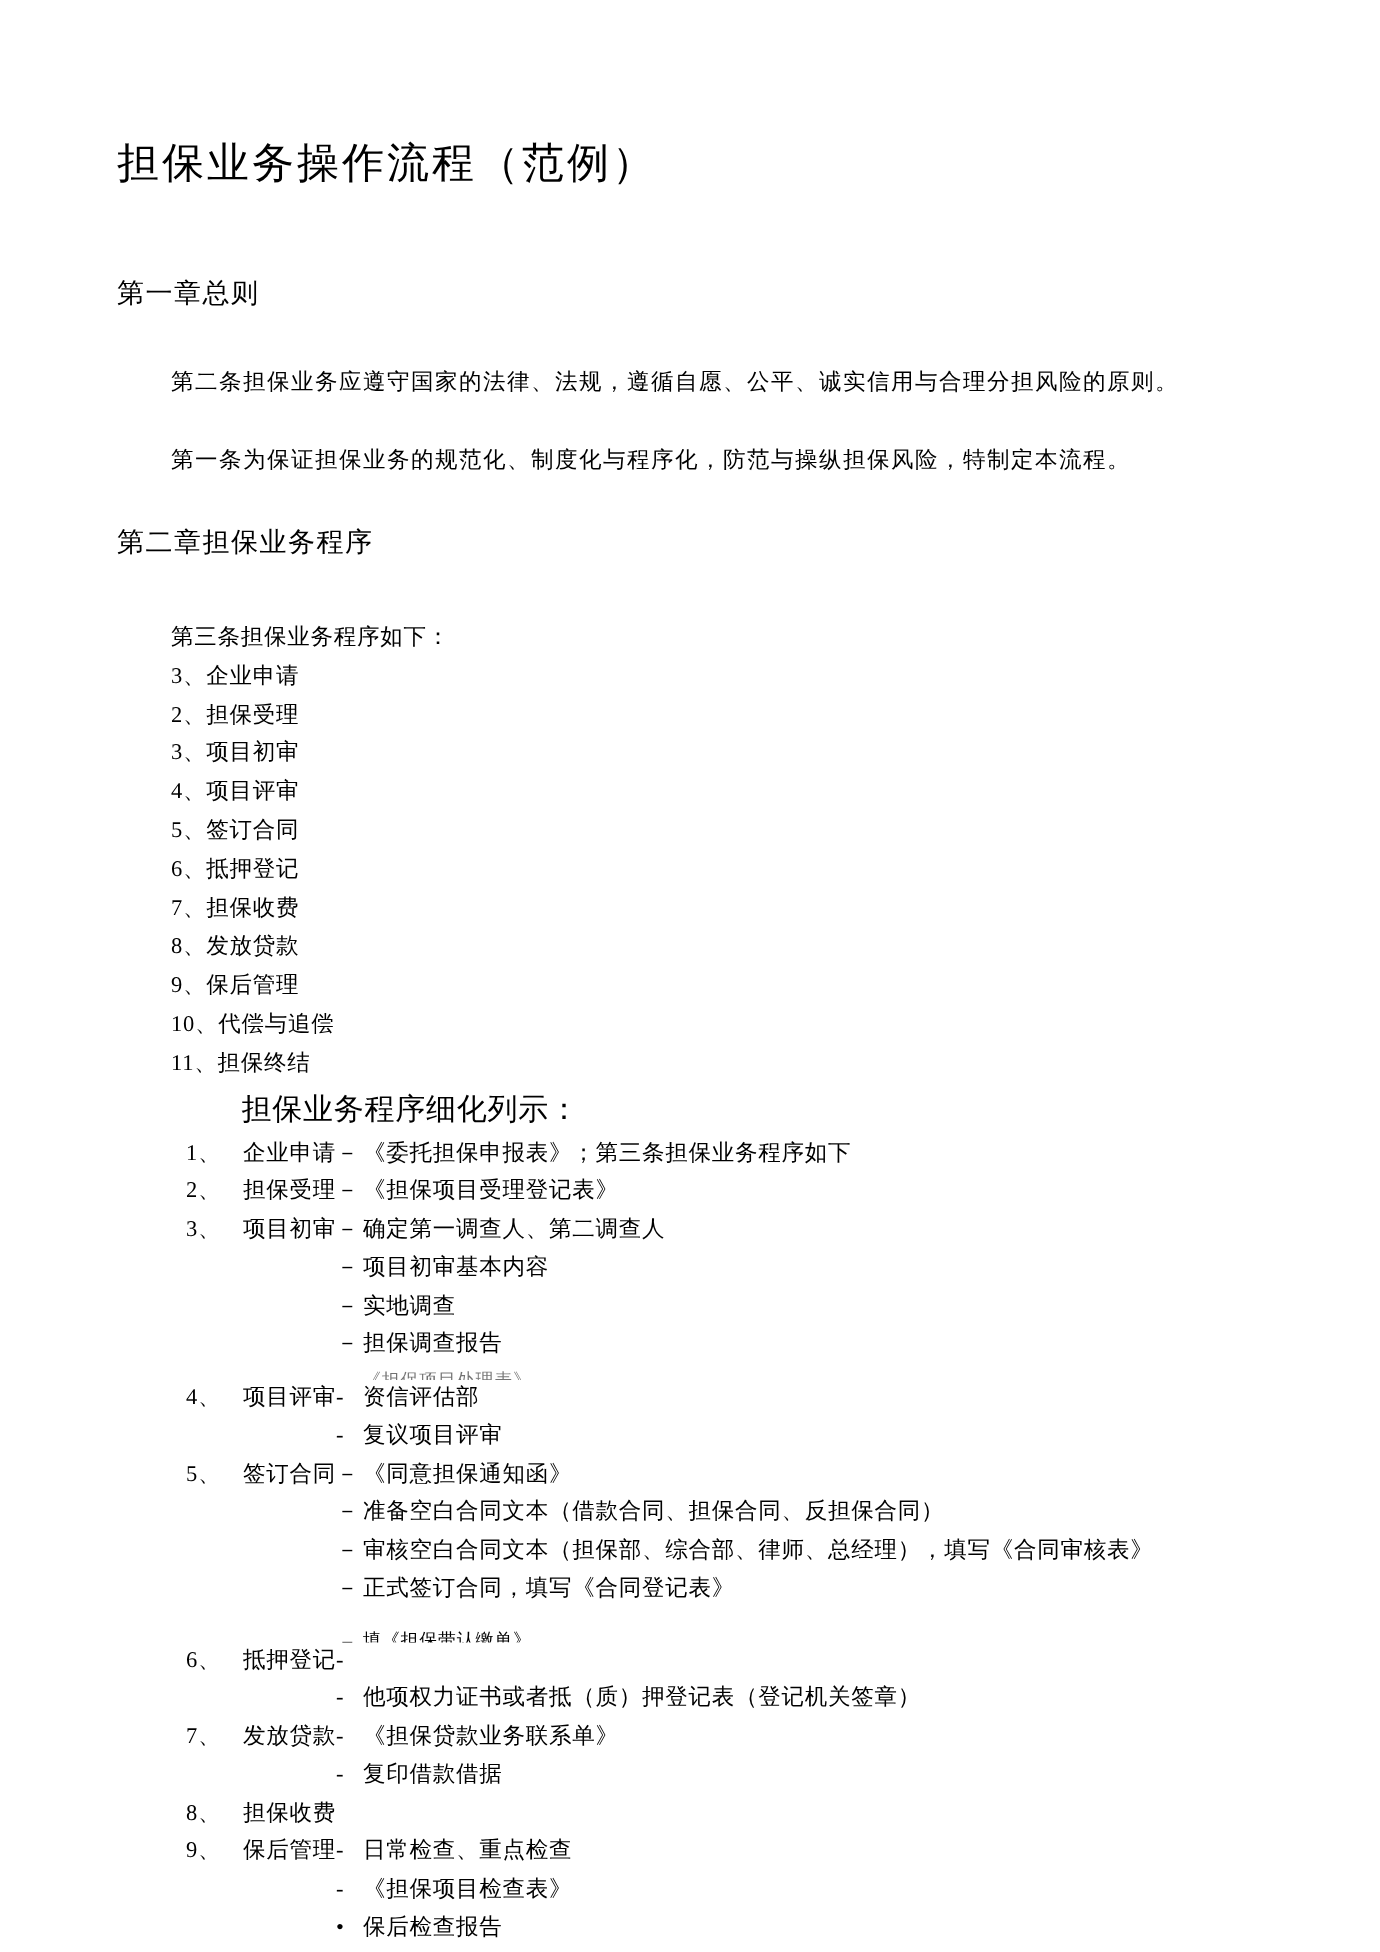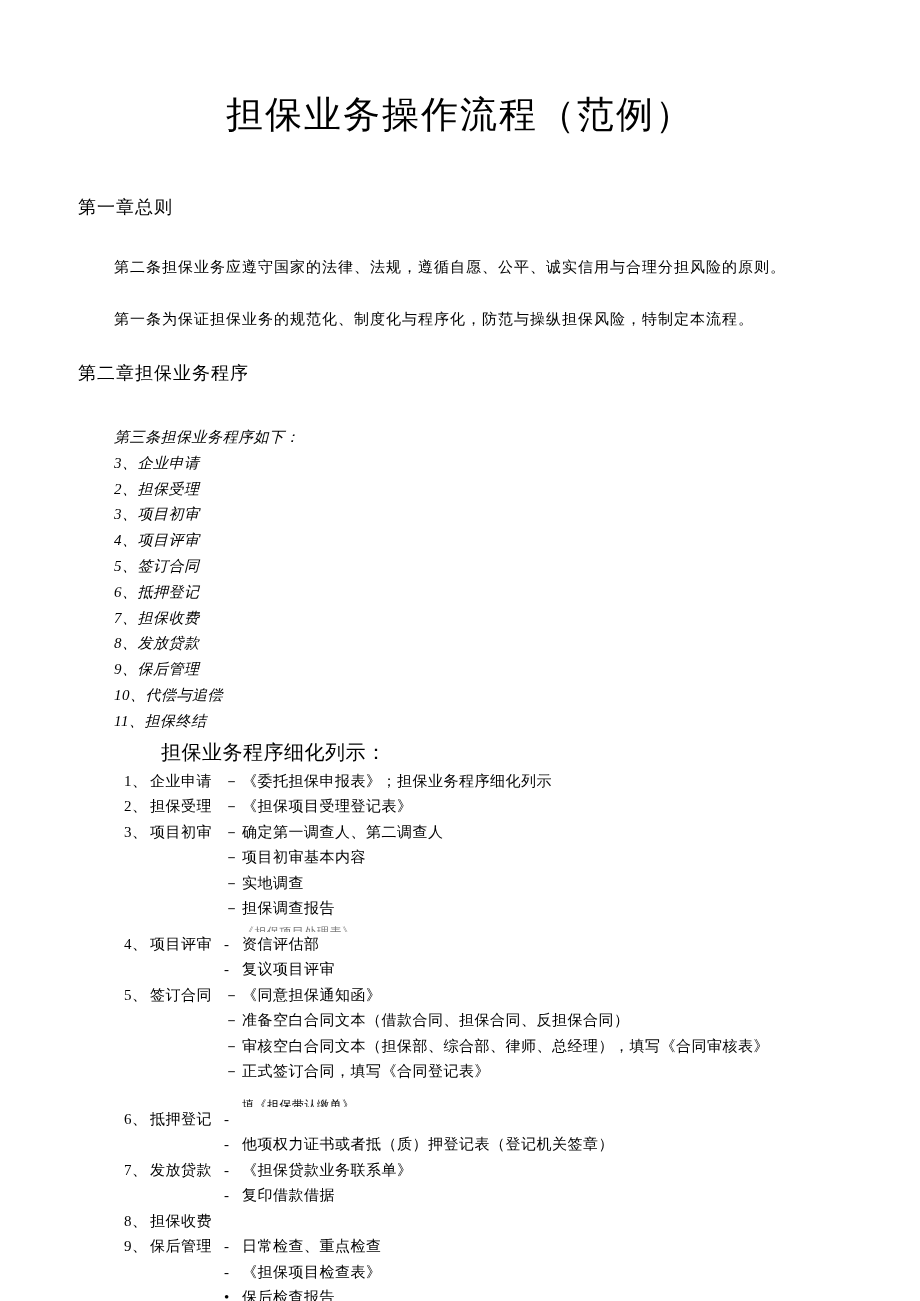--- a/index.html
+++ b/index.html
@@ -9,22 +9,22 @@
     background: #fff;
     color: #000;
     width: 920px;
     height: 1301px;
     box-sizing: border-box;
   }
   .page {
     padding: 80px 78px 40px 78px;
   }
   .title {
-    text-align: center;
-    font-size: 37px;
+    text-align: left;
+    font-size: 28px;
     font-weight: normal;
     margin: 10px 0 55px 0;
     letter-spacing: 2px;
   }
   .chapter {
     font-size: 18px;
     margin: 0 0 36px 0;
     letter-spacing: 1px;
   }
   .chapter2 {
@@ -38,21 +38,20 @@
     text-indent: 2.4em;
     letter-spacing: 1px;
   }
   .list-block {
     margin-left: 36px;
   }
   .line {
     font-size: 15px;
     line-height: 1.72;
     letter-spacing: 0.5px;
-    font-style: italic;
   }
   .detail-title {
     font-size: 20px;
     line-height: 1.72;
     letter-spacing: 0.5px;
     margin-left: 47px;
   }
   .detail-list {
     margin-left: 10px;
   }
@@ -62,20 +61,21 @@
     line-height: 1.7;
     letter-spacing: 0.5px;
   }
   .idx-col {
     width: 26px;
     flex-shrink: 0;
   }
   .label-col {
     width: 74px;
     flex-shrink: 0;
+    text-align: right;
   }
   .dash-col {
     width: 18px;
     flex-shrink: 0;
     text-align: left;
   }
   .content-col {
     flex: 1;
     word-break: break-all;
   }
@@ -126,21 +126,21 @@
     <div class="line">11、担保终结</div>
 
     <div class="detail-title">担保业务程序细化列示：</div>
 
     <div class="detail-list">
 
       <div class="detail-row">
         <span class="idx-col">1、</span>
         <span class="label-col">企业申请</span>
         <span class="dash-col">－</span>
-        <span class="content-col">《委托担保申报表》；担保业务程序细化列示</span>
+        <span class="content-col">《委托担保申报表》；第三条担保业务程序如下</span>
       </div>
 
       <div class="detail-row">
         <span class="idx-col">2、</span>
         <span class="label-col">担保受理</span>
         <span class="dash-col">－</span>
         <span class="content-col">《担保项目受理登记表》</span>
       </div>
 
       <div class="detail-row">

